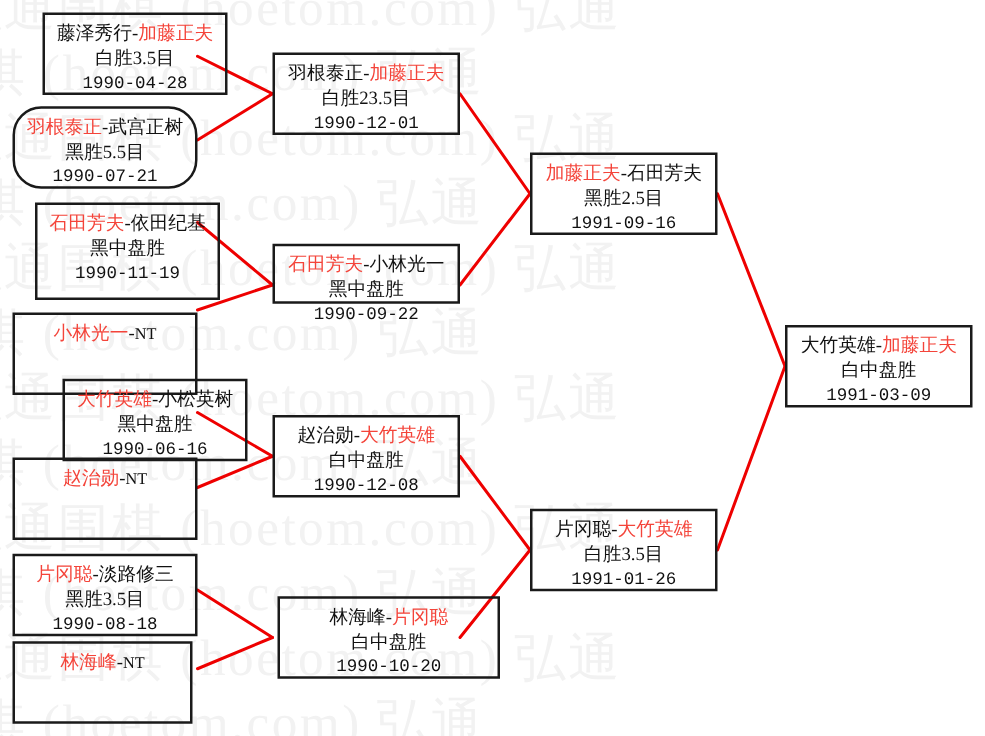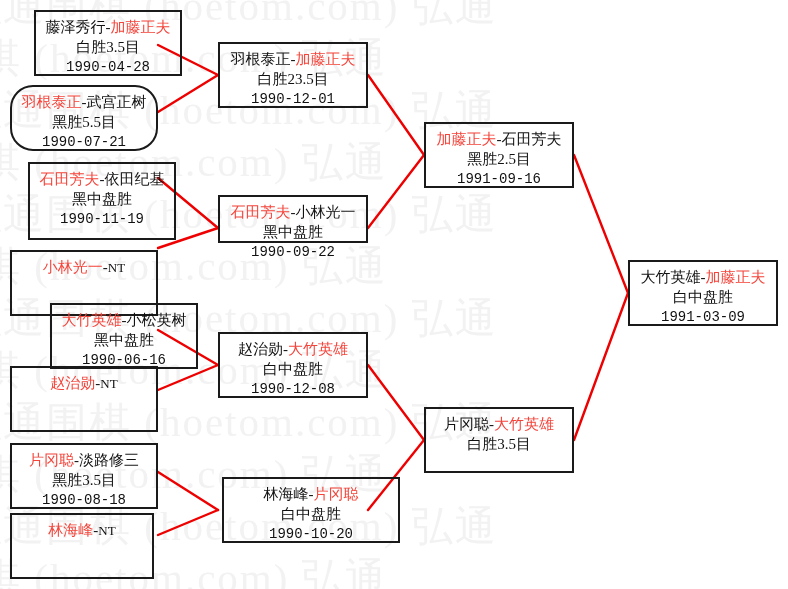--- a/index.html
+++ b/index.html
@@ -183,20 +183,21 @@
 
   <div class="box" style="left:424px; top:122px; width:150px; height:66px;">
     <span class="ln"><span class="red">加藤正夫</span><span class="sep">-</span><span class="blk">石田芳夫</span></span>
     <span class="ln">黑胜2.5目</span>
     <span class="ln mono">1991-09-16</span>
   </div>
 
   <div class="box" style="left:424px; top:407px; width:150px; height:66px;">
     <span class="ln"><span class="blk">片冈聪</span><span class="sep">-</span><span class="red">大竹英雄</span></span>
     <span class="ln">白胜3.5目</span>
+    <span class="ln mono">1991-01-26</span>
   </div>
 
   <div class="box" style="left:628px; top:260px; width:150px; height:66px;">
     <span class="ln"><span class="blk">大竹英雄</span><span class="sep">-</span><span class="red">加藤正夫</span></span>
     <span class="ln">白中盘胜</span>
     <span class="ln mono">1991-03-09</span>
   </div>
 
 </div>
 

